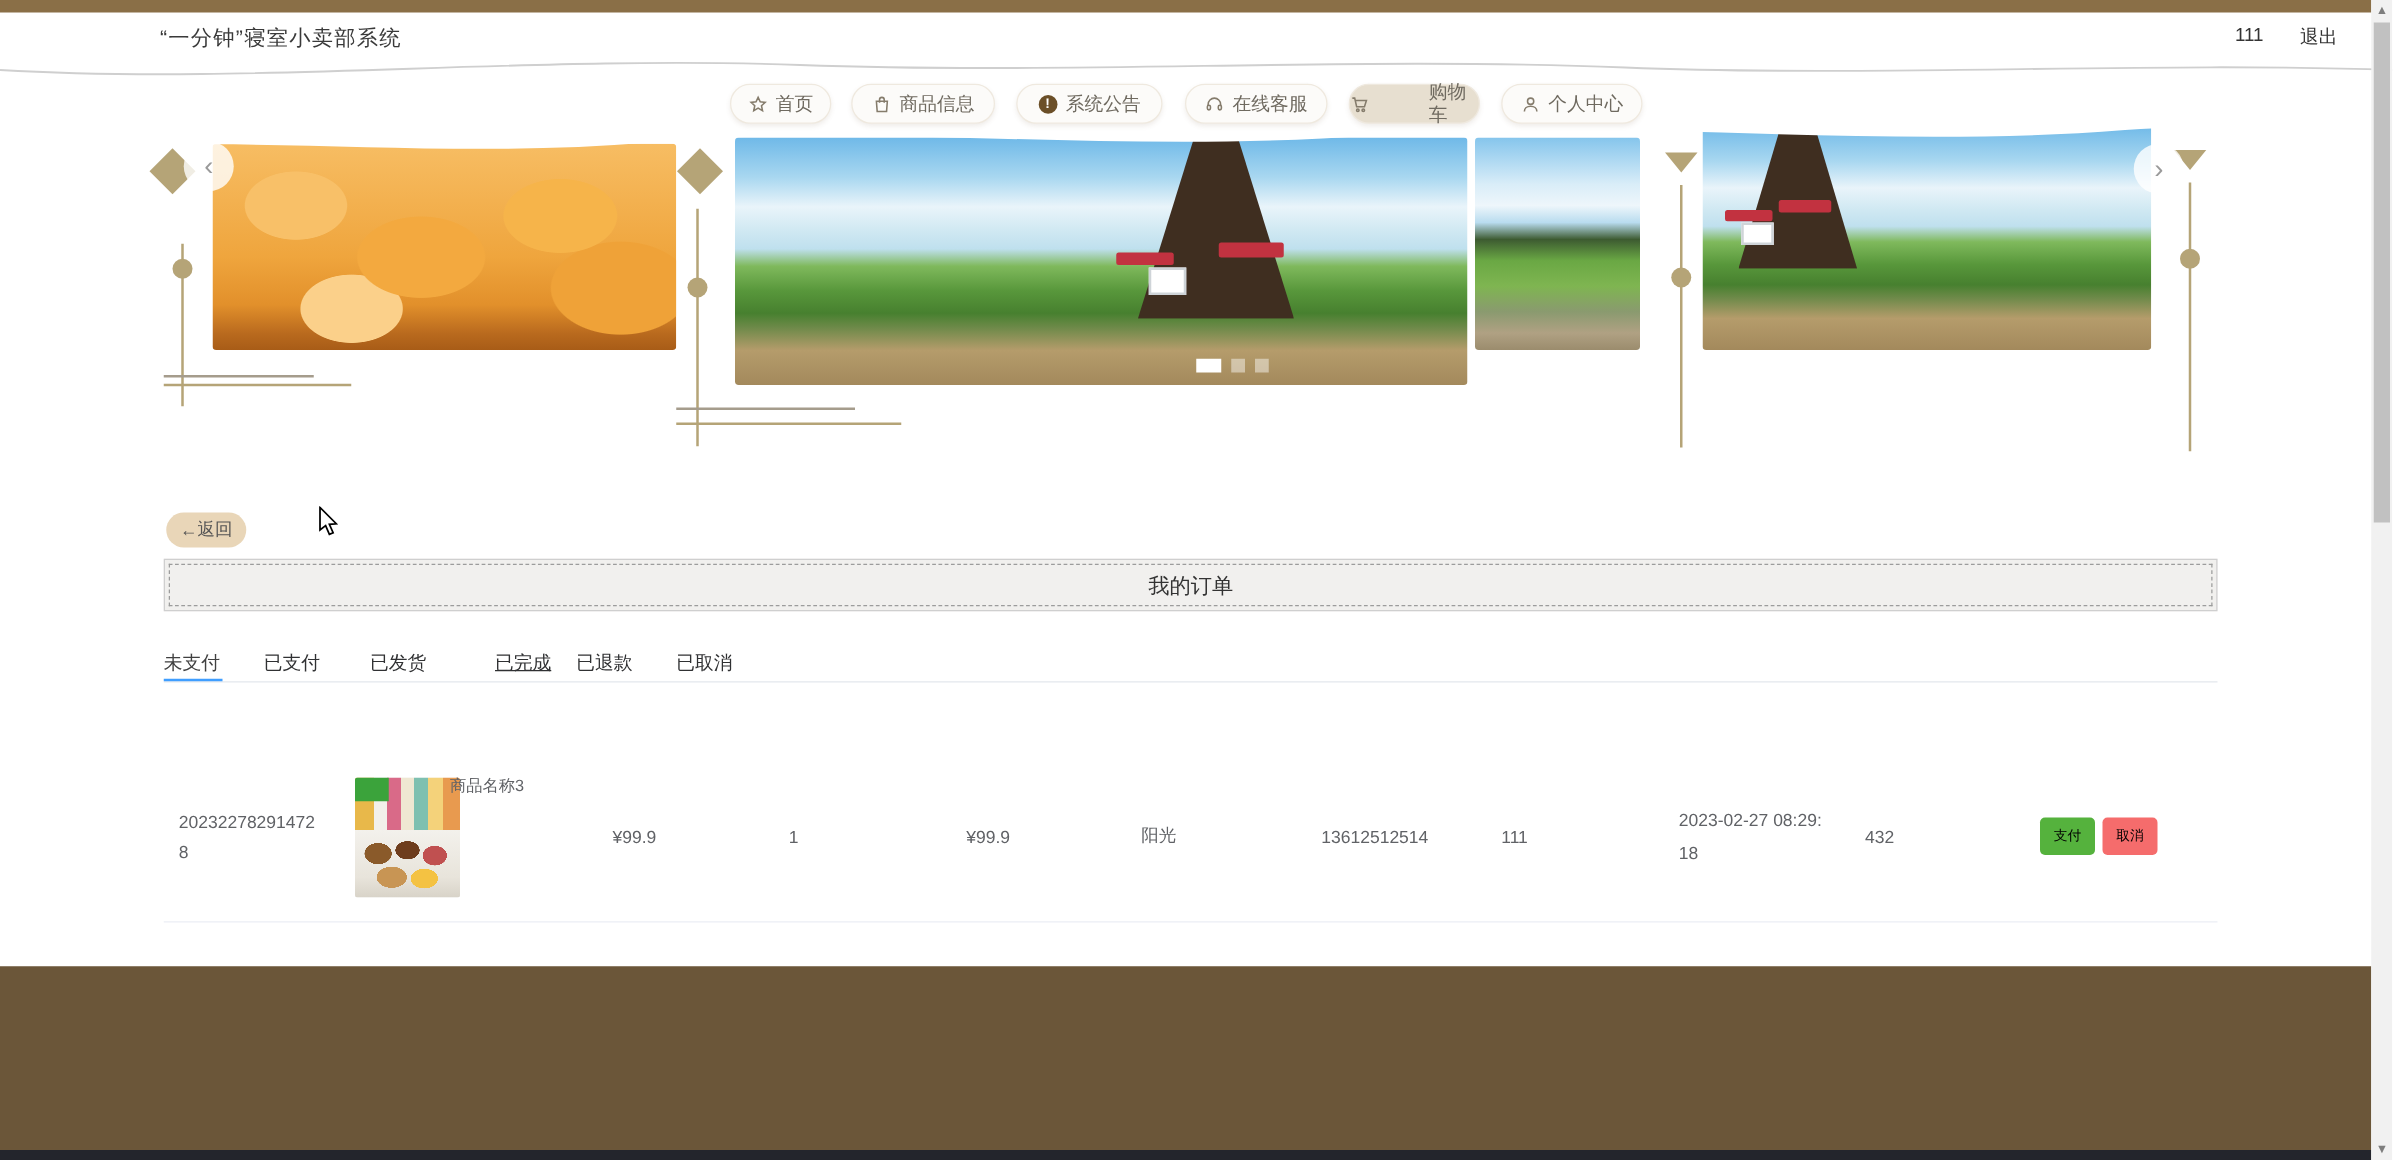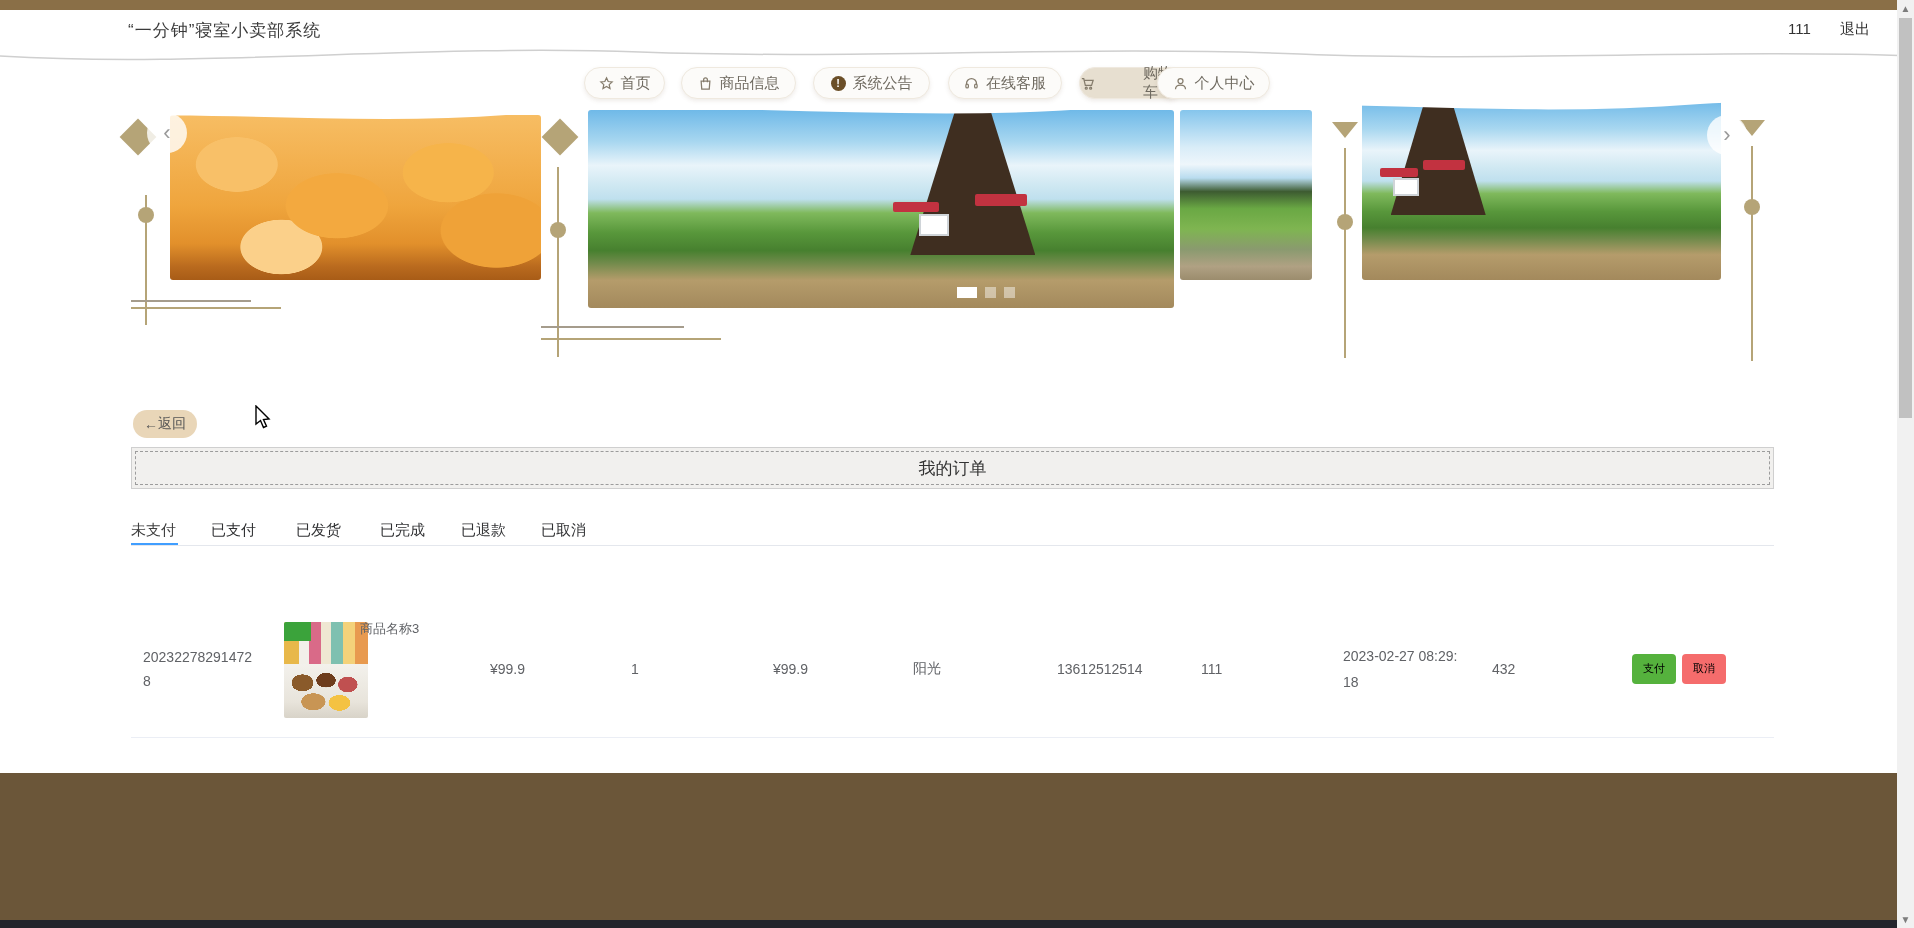--- a/index.html
+++ b/index.html
@@ -160,21 +160,21 @@
   <div class="pill active" style="left:1079px;width:105px;">
     <span class="ic">
       <svg viewBox="0 0 24 24" width="15" height="15" fill="none" stroke="currentColor" stroke-width="2">
           <path d="M3 4h3l2.5 11h10L21 7H7"></path>
           <circle cx="10" cy="19.5" r="1.6"></circle>
           <circle cx="17" cy="19.5" r="1.6"></circle>
         </svg>
     </span>
     <span>购物车</span>
   </div>
-  <div class="pill" style="left:1157px;width:113px;">
+  <div class="pill" style="left:1201px;width:113px;">
     <span class="ic">
       <svg viewBox="0 0 24 24" width="15" height="15" fill="none" stroke="currentColor" stroke-width="2">
           <circle cx="12" cy="8" r="4"></circle>
           <path d="M4 21c0-4 3.5-6.5 8-6.5s8 2.5 8 6.5"></path>
         </svg>
     </span>
     <span>个人中心</span>
   </div>
 
   <div class="img-card" style="left:170px;top:115px;width:371px;height:165px;">
@@ -246,21 +246,21 @@
   </svg>
 
   <div class="orders-panel">
     <div class="dash"></div>
     <div class="ptitle">我的订单</div>
   </div>
 
   <div class="tab active" style="left:131px;">未支付</div>
   <div class="tab" style="left:211px;">已支付</div>
   <div class="tab" style="left:296px;">已发货</div>
-  <div class="tab" style="left:380px;">已完成</div>
+  <div class="tab" style="left:396px;text-decoration:underline;">已完成</div>
   <div class="tab" style="left:461px;">已退款</div>
   <div class="tab" style="left:541px;">已取消</div>
   <div class="tab-underline"></div>
   <div class="tab-divider"></div>
 
 
   <div class="tgrid trow">
     <div class="cell">
       <div class="wrap112">202322782914728</div>
     </div>

